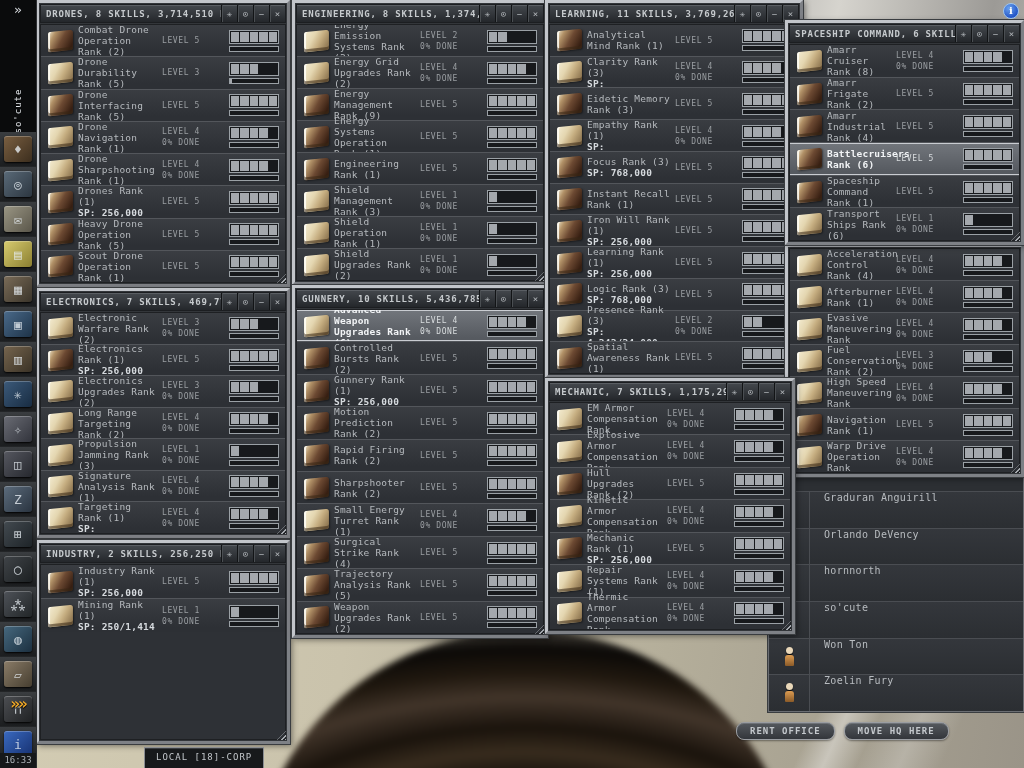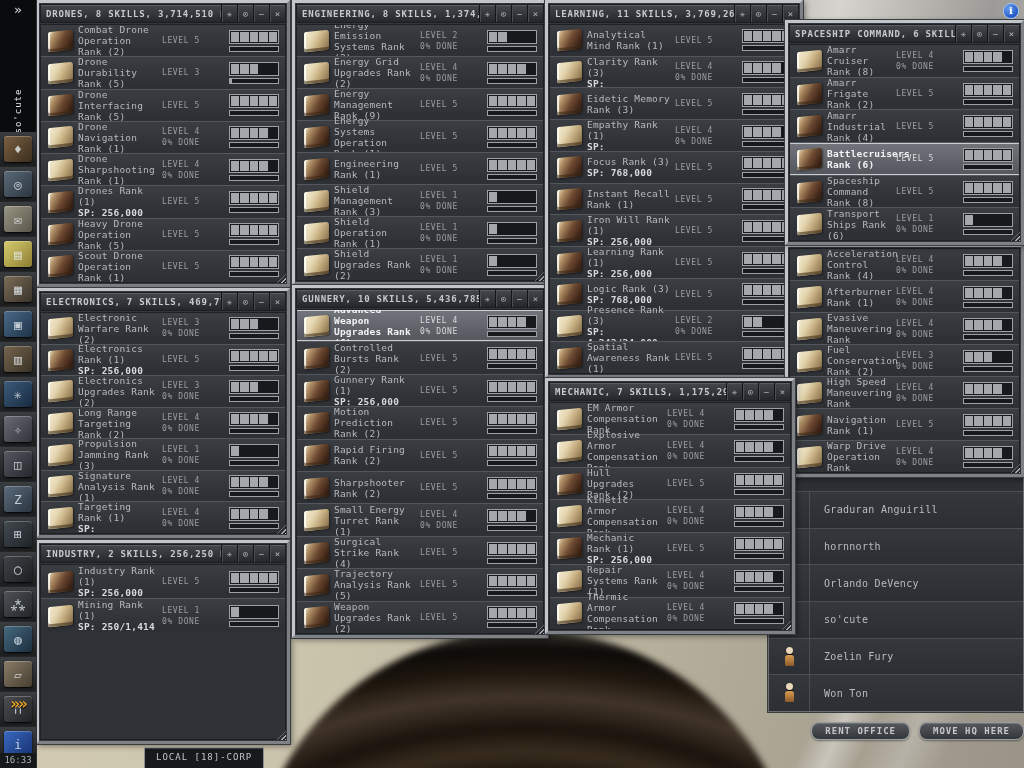--- a/index.html
+++ b/index.html
@@ -76,33 +76,33 @@
   .sbars{flex:0 0 50px;display:flex;flex-direction:column;align-items:stretch;gap:2px;padding-right:2px;}
   .lvlbox{height:10px;border:1px solid #9aa0a5;background:#17191c;display:flex;gap:1px;padding:1px;}
   .seg{flex:1;}
   .seg.on{background:#a4a8ad;}
   .pbar{height:4px;border:1px solid #9aa0a5;background:#17191c;}
   .pfill{height:100%;background:#a4a8ad;}
   
   .member-panel{position:absolute;left:768px;top:448px;width:256px;height:264px;z-index:5;
     background:#2c2f33;border:1px solid #6a6d72;box-shadow:0 0 0 1px #3a3d40;
     box-sizing:border-box;padding-top:42px;display:flex;flex-direction:column;}
-  .mrow{flex:1;display:flex;align-items:center;border-top:1px solid #4a4d52;
+  .mrow{flex:1;display:flex;border-top:1px solid #4a4d52;
     background:linear-gradient(#34373c,#2b2e32);}
   .mic{width:40px;align-self:stretch;display:flex;align-items:center;justify-content:center;
     border-right:1px solid #4a4d52;}
   .person{width:11px;height:20px;position:relative;}
   .person::before{content:"";position:absolute;top:0;left:2px;width:7px;height:7px;border-radius:50%;
     background:#ead8ba;box-shadow:0 1px 1px #000;}
   .person::after{content:"";position:absolute;top:8px;left:1px;width:9px;height:11px;
     border-radius:3px 3px 1px 1px;background:linear-gradient(#dc9c52,#8a5a28);}
   .mname{color:#b8bcc0;font-size:10px;padding-left:14px;letter-spacing:.3px;}
   
-  .svc-buttons{position:absolute;left:768px;top:722px;width:256px;z-index:6;
-    display:flex;flex-direction:column;gap:5px;align-items:flex-end;}
+  .svc-buttons{position:absolute;left:736px;top:722px;width:256px;z-index:6;
+    display:flex;flex-direction:column;gap:5px;align-items:flex-start;}
   .svc-row{display:flex;gap:9px;justify-content:center;}
   .svc-btn{background:linear-gradient(#55595e,#33363b);border:1px solid #9a9da2;border-radius:8px;
     color:#c4c8cc;font-size:9px;font-weight:bold;letter-spacing:1px;padding:3px 13px;
     font-family:inherit;box-shadow:inset 0 1px 0 #6e7277,0 1px 2px rgba(0,0,0,.4);cursor:pointer;}
   
   .local-tab{position:absolute;left:144px;top:747px;z-index:20;background:#17191b;
     border:1px solid #8a8d92;border-bottom:none;color:#c2c6ca;font-size:9px;letter-spacing:1px;
     padding:4px 11px 6px 11px;box-shadow:inset 0 1px 0 #3a3d40;}
   .info-dot{position:absolute;left:1003px;top:3px;width:14px;height:14px;border-radius:50%;z-index:16;
     background:radial-gradient(circle at 35% 30%,#6aa2ee,#2456c8 70%);border:1px solid #9cc4ee;
@@ -1520,21 +1520,21 @@
               <div class="seg on"></div>
             </div>
             <div class="pbar">
               <div class="pfill" style="width: 0%;"></div>
             </div>
           </div>
         </div>
         <div class="srow">
           <div class="book dark"></div>
           <div class="scol">
-            <div class="sname">Spaceship Command Rank (8)</div>
+            <div class="sname">Spaceship Command Rank (1)</div>
           </div>
           <div class="smeta">
             <div>LEVEL 5</div>
           </div>
           <div class="sbars">
             <div class="lvlbox">
               <div class="seg on"></div>
               <div class="seg on"></div>
               <div class="seg on"></div>
               <div class="seg on"></div>
@@ -1728,41 +1728,41 @@
     </div>
   </div>
 
 <div class="member-panel" id="member-panel">
     <div class="mrow">
       <div class="mic"></div>
       <div class="mname">Graduran Anguirill</div>
     </div>
     <div class="mrow">
       <div class="mic"></div>
-      <div class="mname">hornnorth</div>
+      <div class="mname">Orlando DeVency</div>
     </div>
     <div class="mrow">
       <div class="mic"></div>
-      <div class="mname">Orlando DeVency</div>
+      <div class="mname">hornnorth</div>
     </div>
     <div class="mrow">
       <div class="mic"></div>
       <div class="mname">so'cute</div>
     </div>
     <div class="mrow">
       <div class="mic">
         <div class="person"></div>
       </div>
-      <div class="mname">Zoelin Fury</div>
+      <div class="mname">Won Ton</div>
     </div>
     <div class="mrow">
       <div class="mic">
         <div class="person"></div>
       </div>
-      <div class="mname">Won Ton</div>
+      <div class="mname">Zoelin Fury</div>
     </div>
   </div>
 
 <div class="svc-buttons">
   <div class="svc-row">
     <button class="svc-btn">RENT OFFICE</button>
     <button class="svc-btn">MOVE HQ HERE</button>
   </div>
 </div>
 

